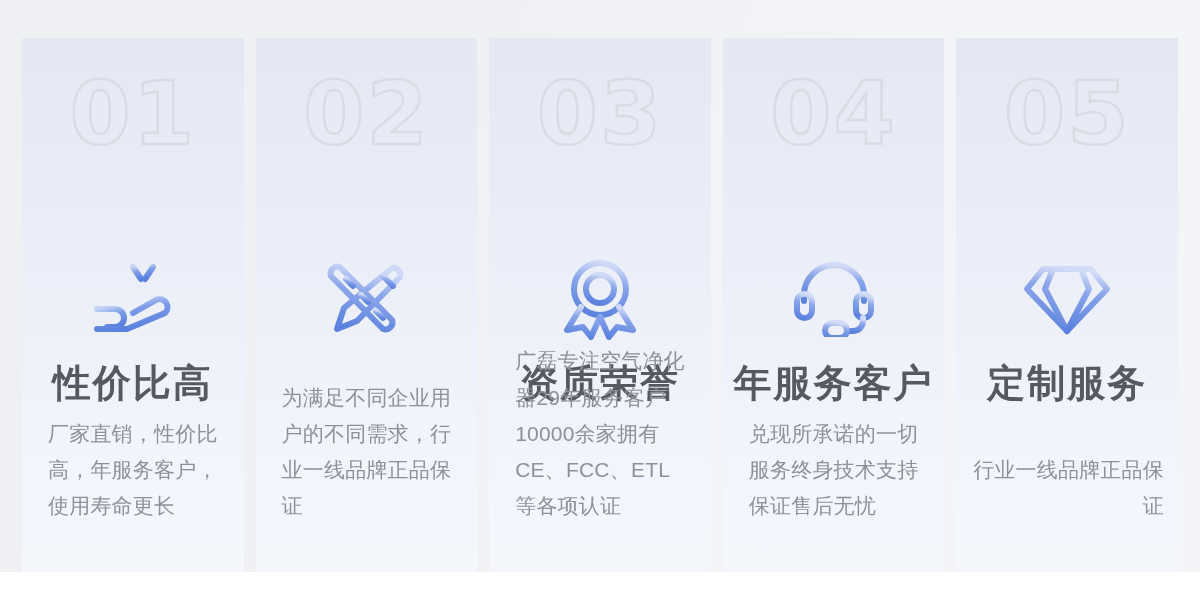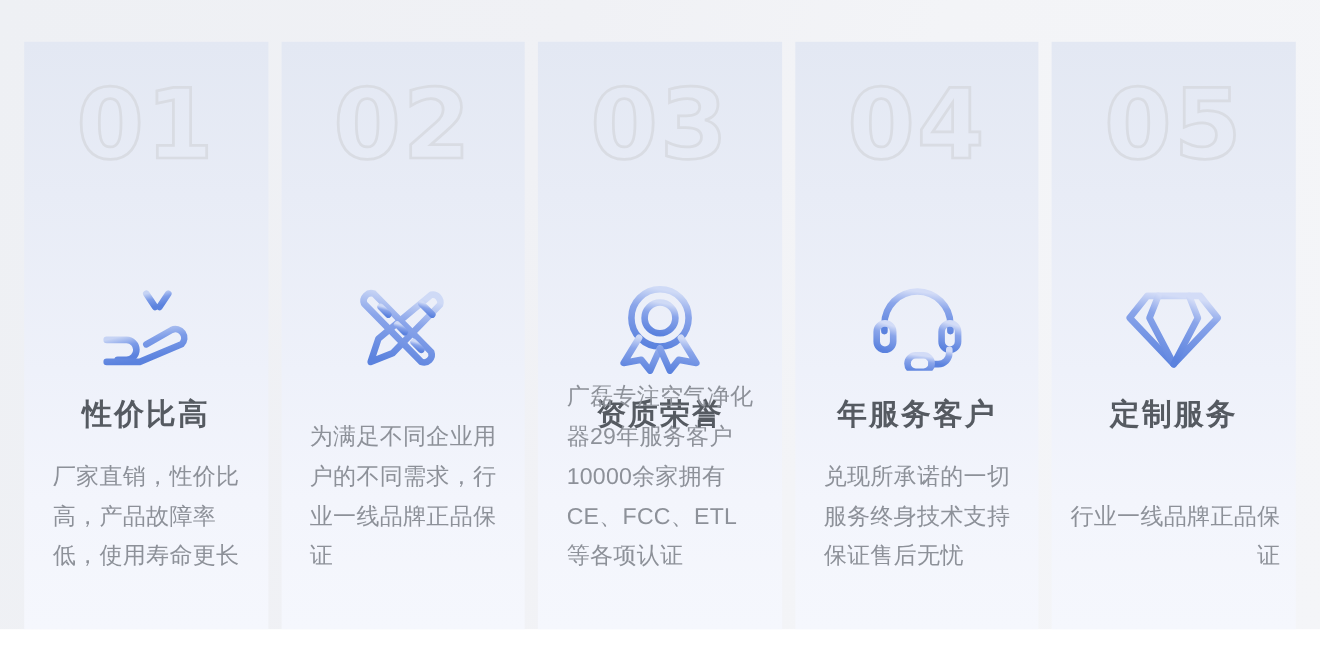--- a/index.html
+++ b/index.html
@@ -73,21 +73,21 @@
   }
   .card-icon svg {
     display: block;
   }
   .card-title {
     position: absolute;
     top: 322px;
     left: 0;
     right: 0;
     text-align: center;
-    font-size: 27px;
+    font-size: 38px;
     font-weight: 700;
     color: #555a61;
     letter-spacing: 2px;
     line-height: 1.25;
   }
   .card-desc {
     position: absolute;
     left: 26px;
     right: 22px;
     bottom: 48px;
@@ -126,21 +126,21 @@
             <path d="M50 34 H74"></path>
             <path d="M62 18 V42"></path>
             <path d="M6 44 V68"></path>
             <path d="M16 44 V68"></path>
             <path d="M16 48 H34 a9 9 0 0 1 0 18 H26"></path>
             <path d="M16 68 h30 l38 -16 a8 8 0 0 0 -9 -13 L52 52"></path>
           </g>
         </svg>
       </div>
       <div class="card-title">性价比高</div>
-      <div class="card-desc">厂家直销，性价比高，产品故障率低，使用寿命更长</div>
+      <div class="card-desc">厂家直销，性价比高，年服务客户，使用寿命更长</div>
     </div>
 
     <div class="card">
       <div class="card-num">02</div>
       <div class="card-icon">
         <svg width="86" height="80" viewBox="0 0 86 80">
           <defs>
             <linearGradient id="g2" x1="0.5" y1="0" x2="0.25" y2="1">
               <stop offset="0" stop-color="#cfdaf6"></stop>
               <stop offset="0.38" stop-color="#8aa5ea"></stop>

